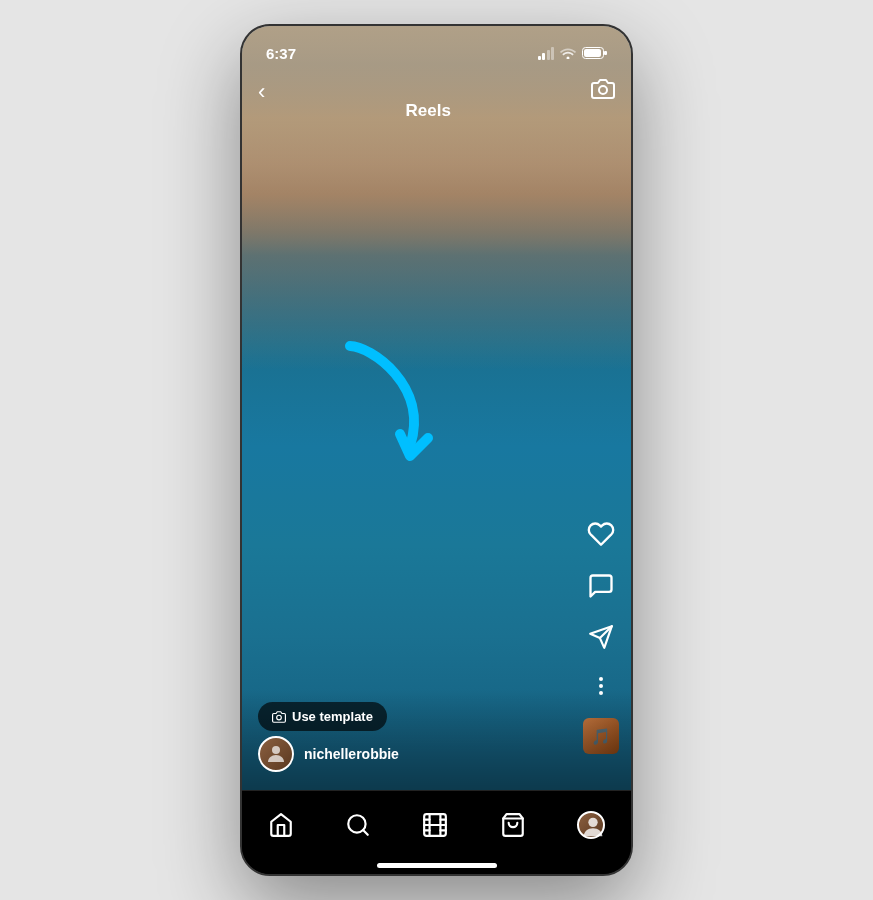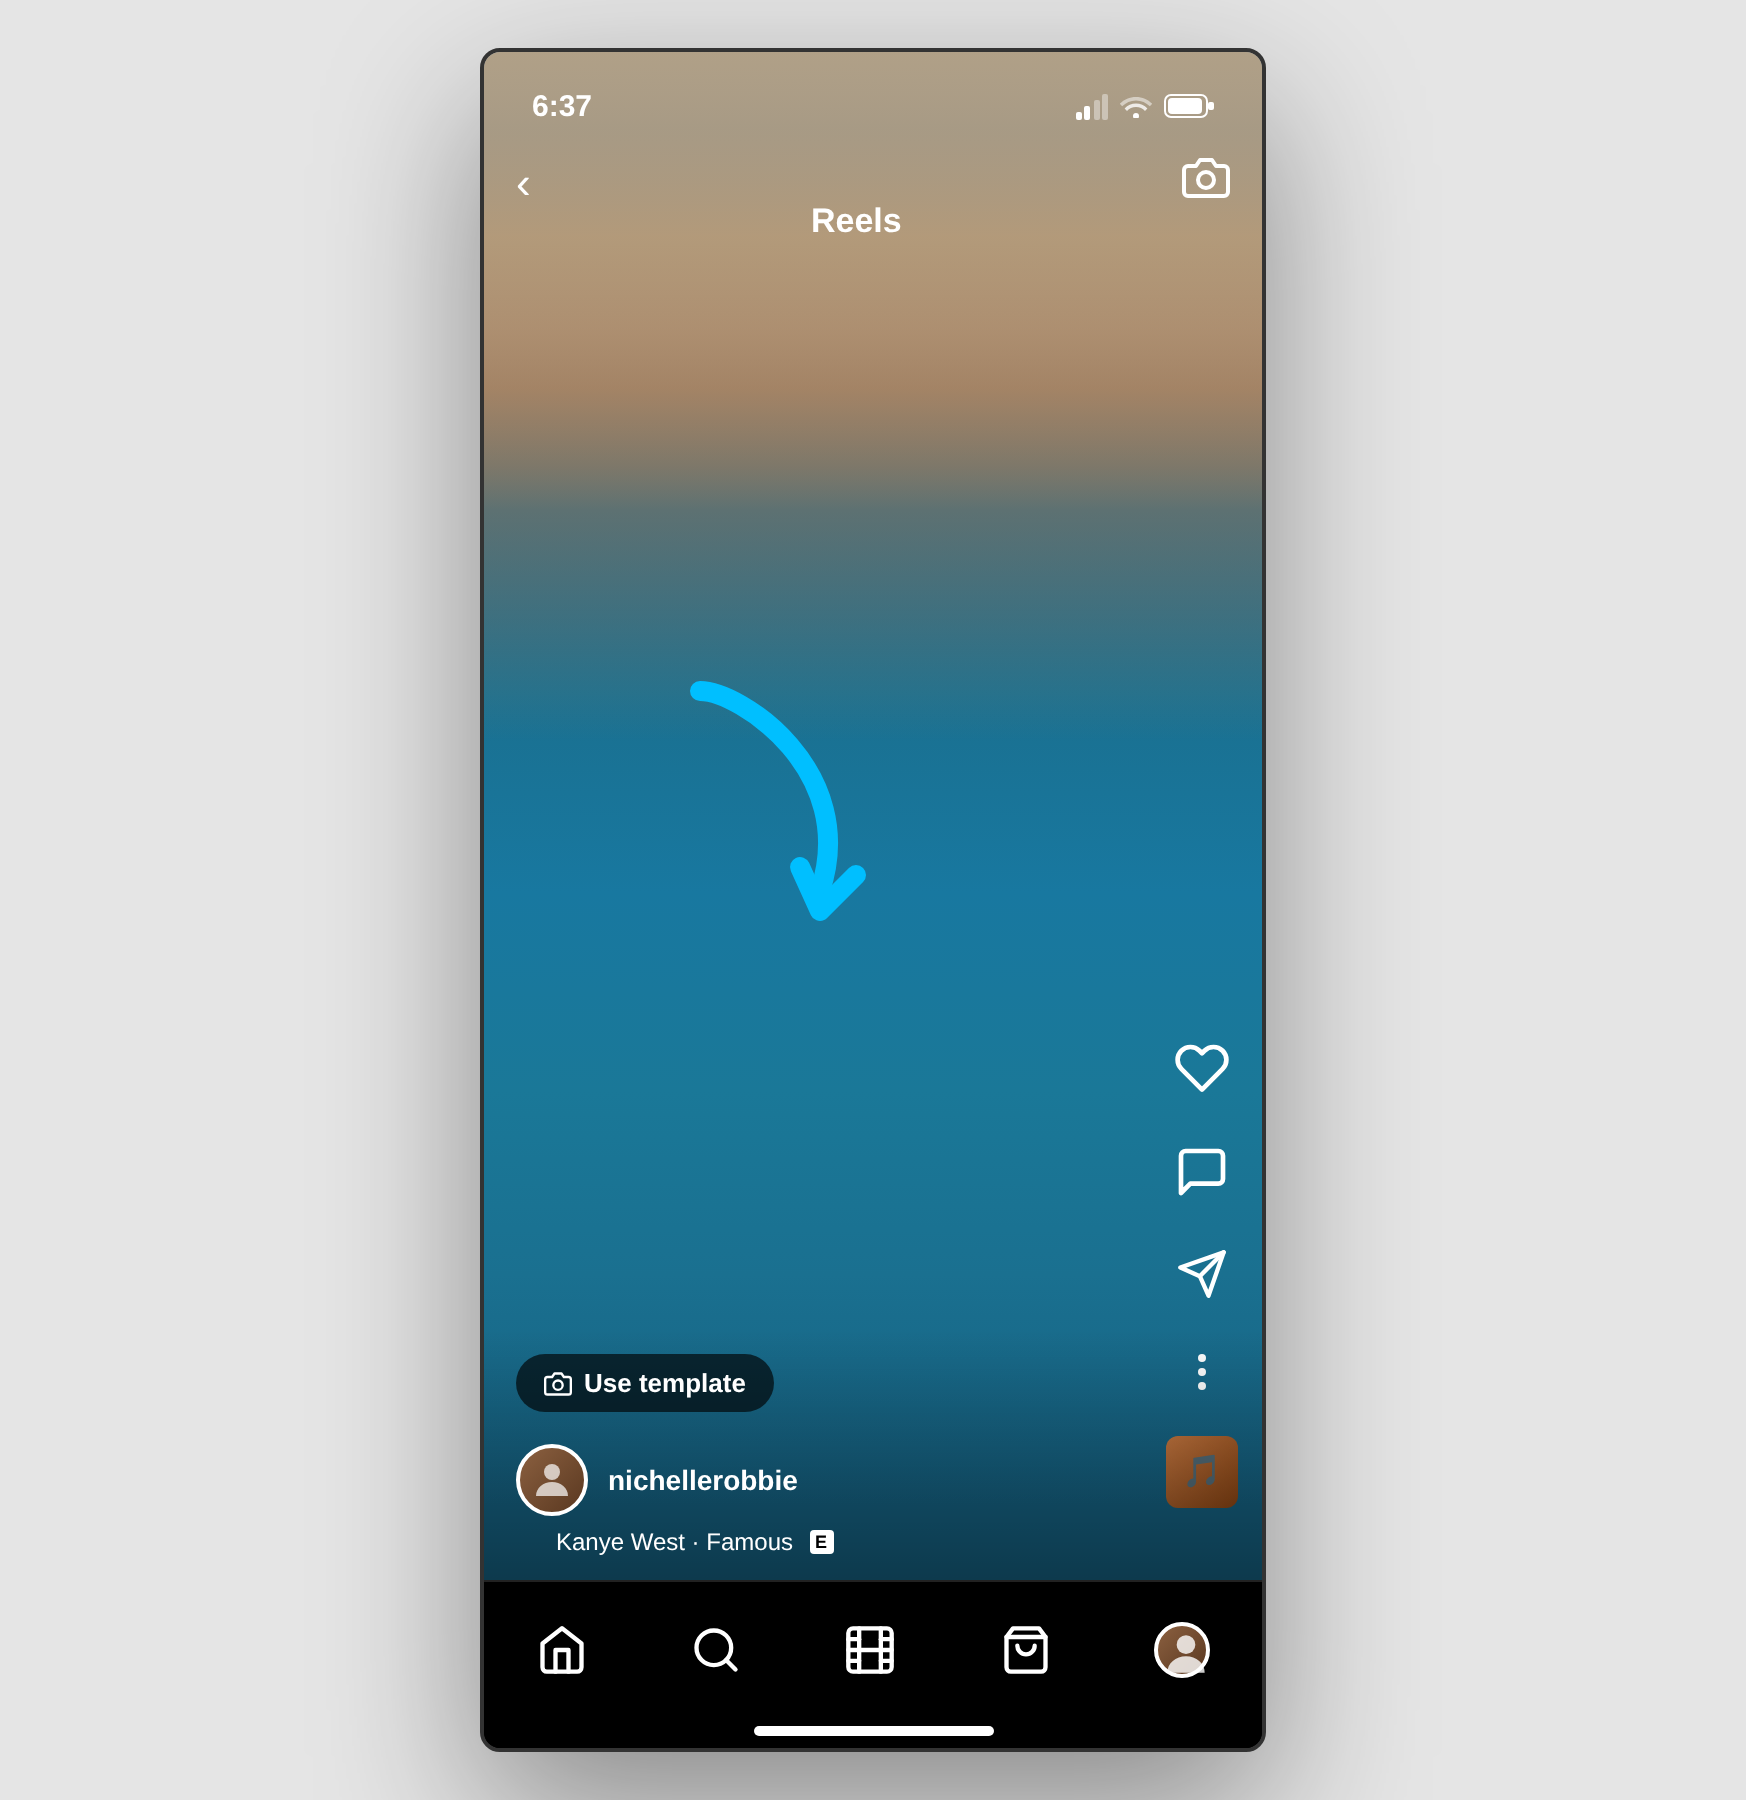--- a/index.html
+++ b/index.html
@@ -8,21 +8,21 @@
       display: flex;
       justify-content: center;
       align-items: center;
       min-height: 100vh;
       font-family: -apple-system, BlinkMacSystemFont, 'Helvetica Neue', sans-serif;
     }
     .phone-frame {
       width: 393px;
       height: 852px;
       background: #000;
-      border-radius: 10px;
+      border-radius: 30px;
       box-shadow: 0 30px 80px rgba(0,0,0,0.4);
       overflow: hidden;
       position: relative;
       border: 2px solid #333;
       padding-left: 33px;
     }
     .status-bar {
       position: absolute;
       top: 0; left: 0; right: 0;
       height: 44px;
@@ -116,21 +116,21 @@
       align-items: center;
       gap: 6px;
       background: rgba(0,0,0,0.65);
       color: white;
       border: none;
       border-radius: 20px;
       padding: 7px 14px;
       font-size: 13px;
       font-weight: 600;
       cursor: pointer;
-      margin-bottom: 16px;
+      margin-bottom: 5px;
     }
     .user-row {
       display: flex;
       align-items: center;
       gap: 10px;
       margin-bottom: 6px;
     }
     .avatar {
       width: 36px; height: 36px;
       border-radius: 50%;
@@ -343,27 +343,20 @@
           <circle cx="12" cy="8" r="4"></circle>
           <path d="M4 20c0-4 3.6-7 8-7s8 3 8 7"></path>
         </svg>
       </div>
       <span class="username">nichellerobbie</span>
     </div>
 
     
 
     
-    <div class="music-row">
-      <svg width="12" height="12" viewBox="0 0 24 24" fill="white">
-        <path d="M7 17L17 7M17 7H7M17 7v10"></path>
-      </svg>
-      <span>Kanye West · Famous</span>
-      <span class="music-e-badge">E</span>
-    </div>
   </div>
 
   <div class="bottom-tab-bar">
     <div class="tab-item">
       <svg width="26" height="26" viewBox="0 0 24 24" fill="none" stroke="white" stroke-width="2" stroke-linecap="round" stroke-linejoin="round">
         <path d="M3 9l9-7 9 7v11a2 2 0 0 1-2 2H5a2 2 0 0 1-2-2z"></path>
         <polyline points="9 22 9 12 15 12 15 22"></polyline>
       </svg>
     </div>
     <div class="tab-item">

